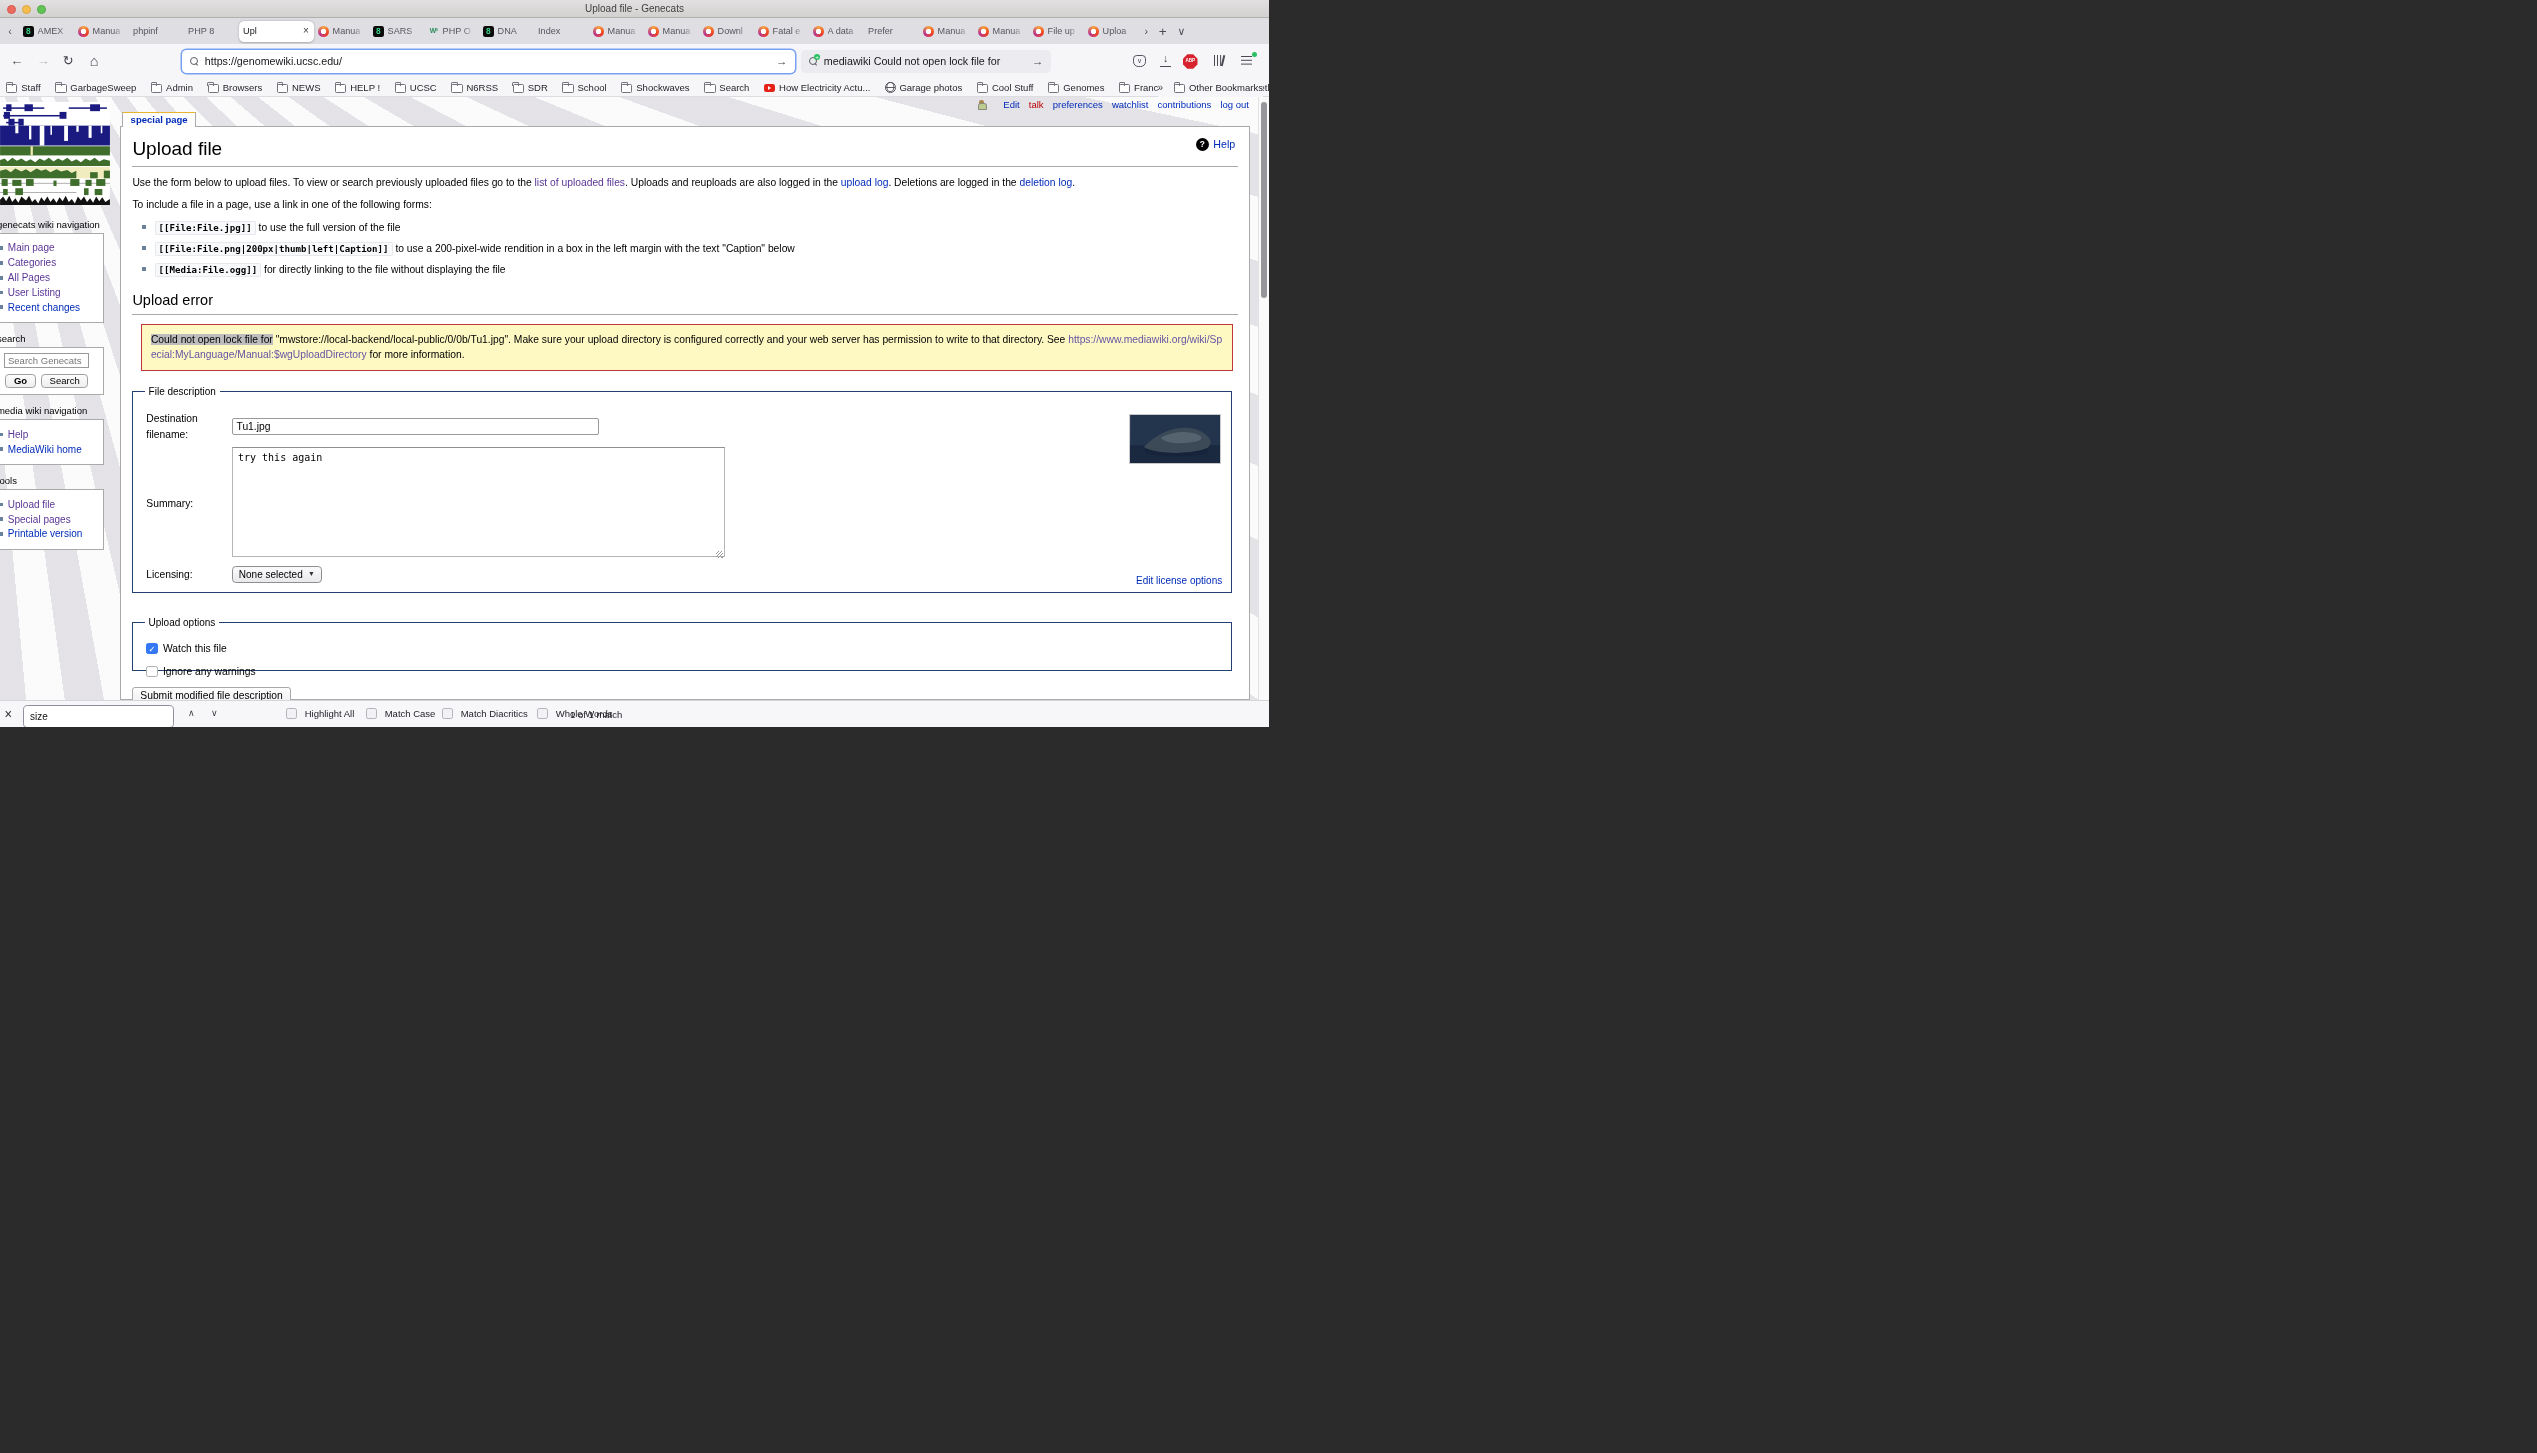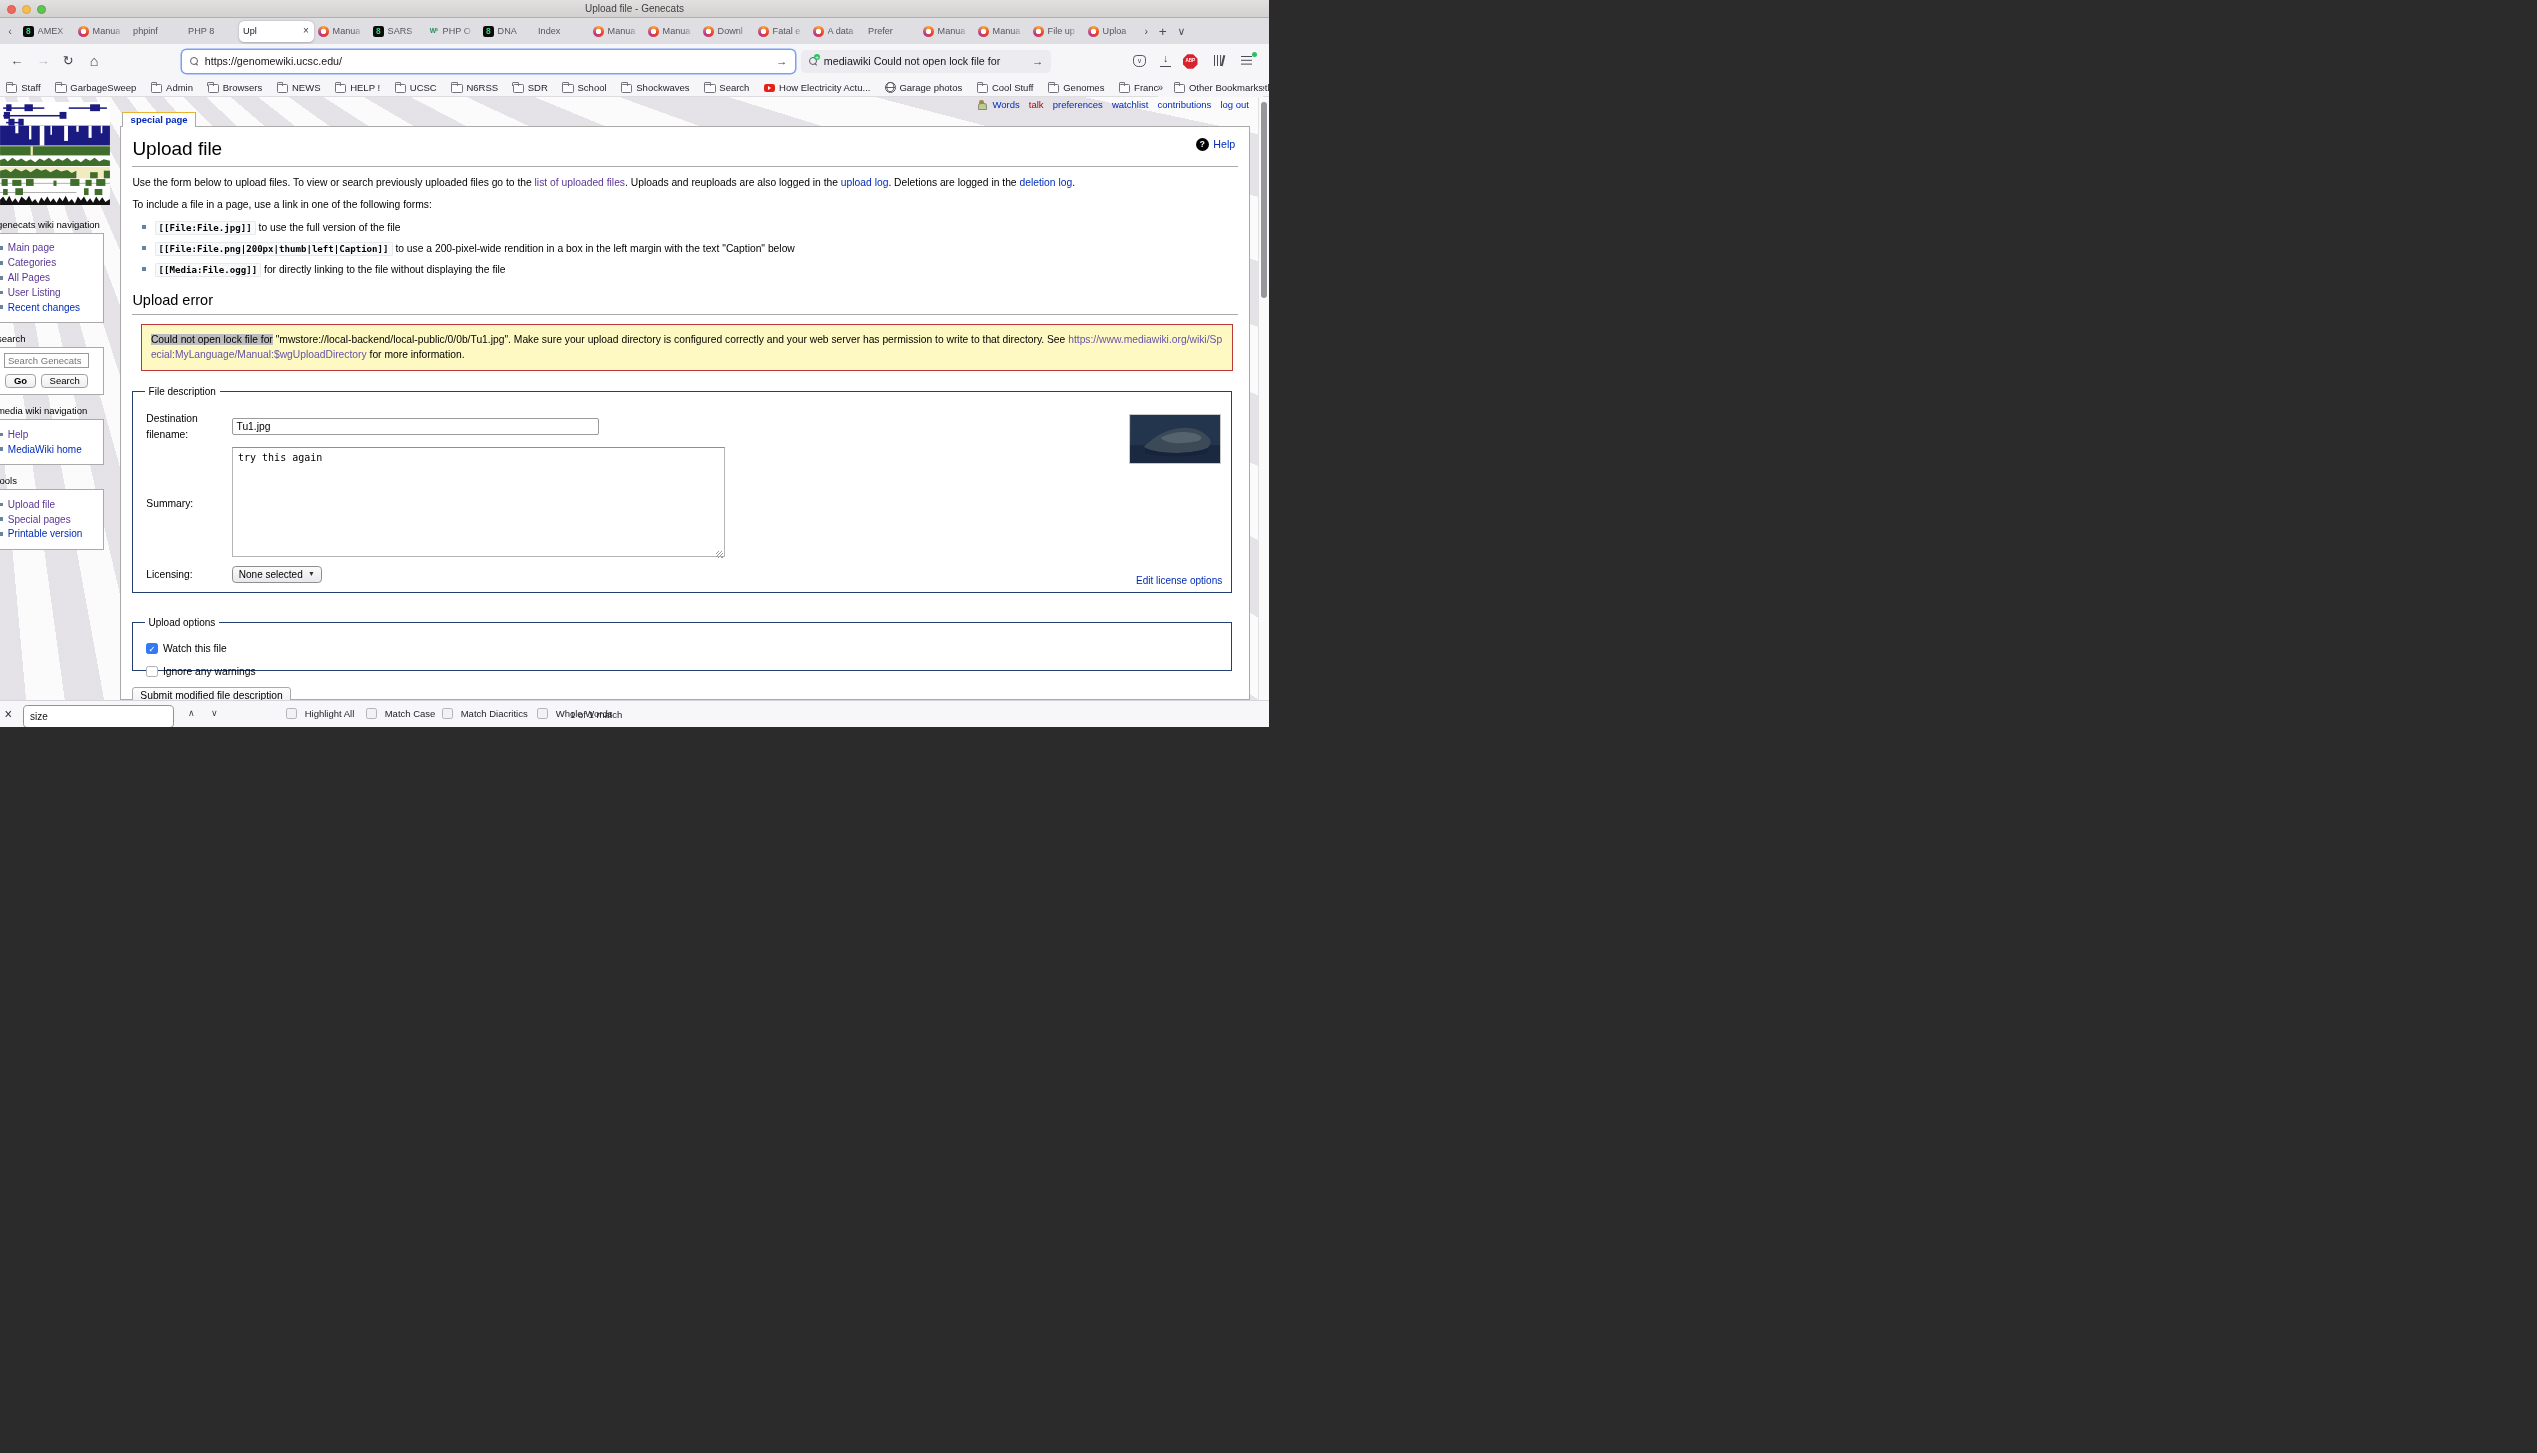--- a/index.html
+++ b/index.html
@@ -421,21 +421,21 @@
     <div class="bm bm-other">
       <span class="fav folder"></span>
       <span class="blabel" style="font-size:9.5px; color:#1f1f26">Other Bookmarks</span>
     </div>
   </div>
 
   <div class="wiki">
 
     <div class="personal">
 
-    <a class="lnk b" href="#">Words</a>
+    <a class="lnk b" href="#">Edit</a>
         <a class="lnk r" href="#">talk</a>
         <a class="lnk b" href="#">preferences</a>
         <a class="lnk b" href="#">watchlist</a>
         <a class="lnk b" href="#">contributions</a>
         <a class="lnk b" href="#">log out</a>
       </div>
     <span class="person" style="position:absolute; top:3px; right:283px;"></span>
 
     <svg class="logo" viewBox="0 0 144 135" xmlns="http://www.w3.org/2000/svg">
       <rect width="144" height="135" fill="#fff"></rect>

